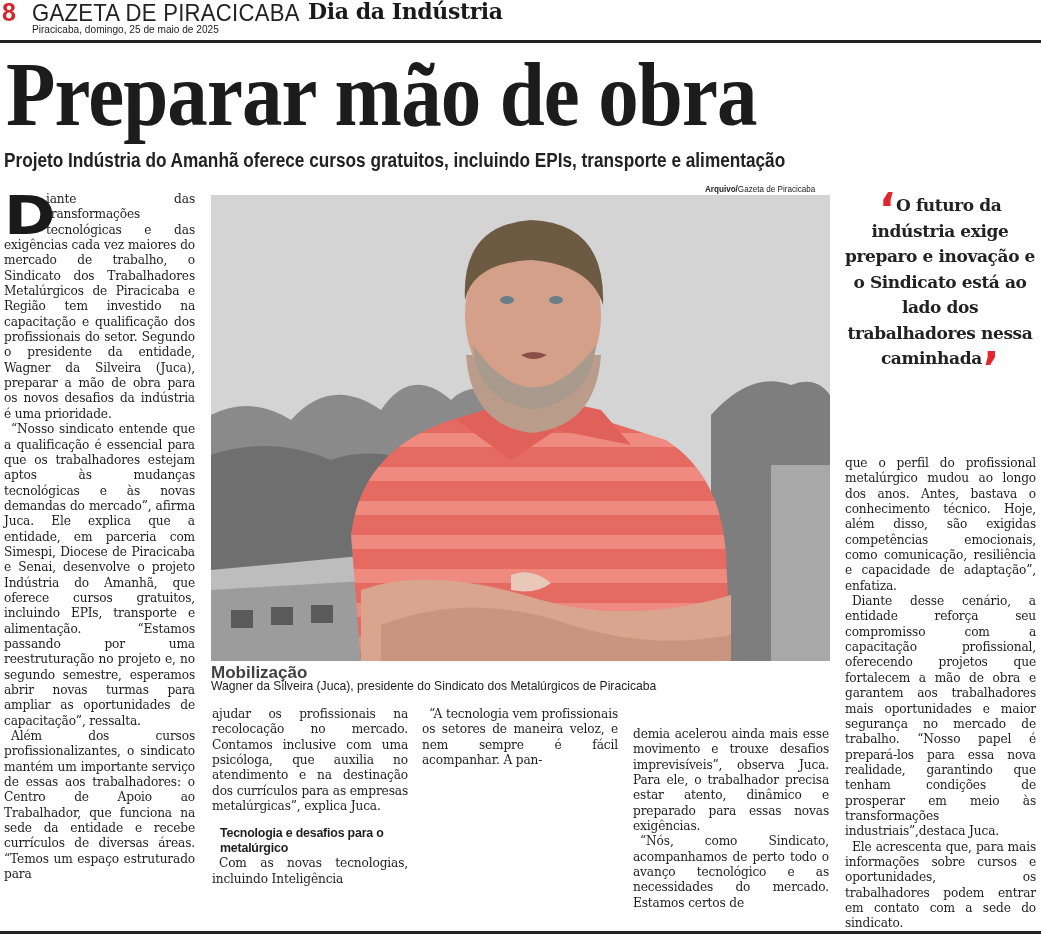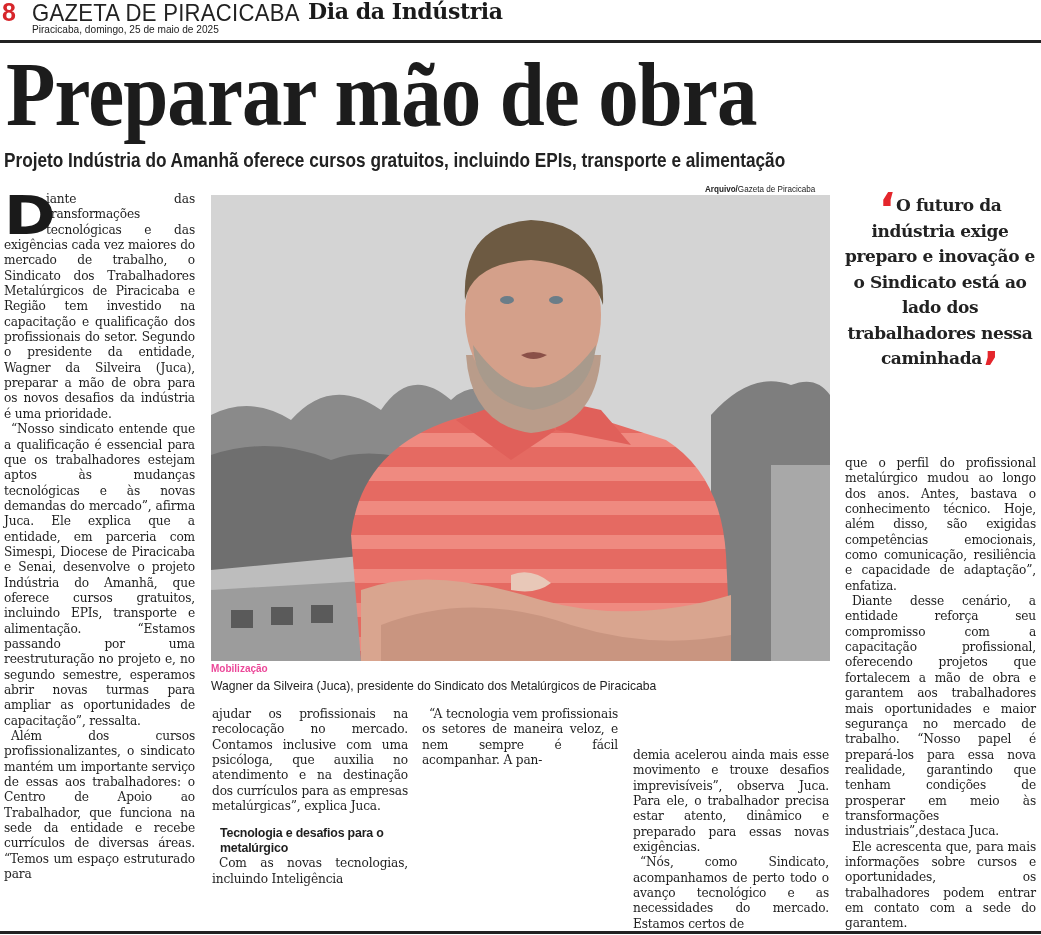--- a/index.html
+++ b/index.html
@@ -46,21 +46,21 @@
   
   .col {
     font-family: "DejaVu Serif", serif; font-size: 12.2px; line-height: 15.35px;
     text-align: justify; hyphens: manual; color: #1e1e1e; letter-spacing: -0.15px;
   }
   .col p { text-indent: 7px; }
   .col p.first { text-indent: 0; }
   .col1 { left: 4px; top: 192px; width: 191px; height: 720px; }
   .col2 { left: 212px; top: 707px; width: 196px; }
   .col3 { left: 422px; top: 707px; width: 196px; }
-  .col4 { left: 633px; top: 748px; width: 196px; }
+  .col4 { left: 633px; top: 727px; width: 196px; }
   .col5 { left: 845px; top: 432px; width: 191px; margin-top: 24px; }
 
   .dropcap {
     float: left; font-family: "DejaVu Sans", sans-serif; font-weight: 900;
     font-size: 54px; line-height: 44px; margin: 2px 6px 0 0; color: #1a1a1a;
     transform: scaleX(1.15); transform-origin: left top; width: 36px;
   }
   .subheading {
     font-family: Liberation Sans, sans-serif; font-weight: bold; font-size: 12.4px;
     line-height: 15px; margin: 12px 0 0 8px; text-align: left; letter-spacing: -0.2px;
@@ -71,21 +71,21 @@
     left: 705px; top: 184px; font-family: "Liberation Sans", sans-serif; font-size: 9px;
     color: #222; white-space: nowrap; transform: scaleX(0.9); transform-origin: left top;
   }
   .credit b { font-weight: bold; }
   .photo {
     left: 211px; top: 195px; width: 619px; height: 466px; overflow: hidden;
     background: linear-gradient(#cfcfcf, #d8d8d8 55%, #9a9a9a 62%, #7c7c7c 80%, #8e8e8e);
   }
   .caption-kicker {
     left: 211px; top: 663px; font-family: "Liberation Sans", sans-serif; font-weight: bold;
-    font-size: 10px; color: #ec4899;
+    font-size: 17px; color: #404040;
   }
   .caption-text {
     left: 211px; top: 678px; font-family: "Liberation Sans", sans-serif; font-size: 13.5px;
     color: #222; white-space: nowrap; transform: scaleX(0.9); transform-origin: left top;
   }
 
   
   .pullquote {
     left: 845px; top: 193px; width: 190px; font-family: "DejaVu Serif", serif;
     font-weight: bold; font-size: 17px; line-height: 25.5px; color: #222;
@@ -175,16 +175,16 @@
   <p>“Nós, como Sindicato, acompanhamos de perto todo o avanço tecnológico e as necessidades do mercado. Estamos certos de</p>
 </div>
 
 <div class="abs pullquote">
   <span class="qmark open">‘</span><span>O futuro da indústria exige preparo e inovação e o Sindicato está ao lado dos trabalhadores nessa caminhada</span><span class="qmark close">’</span>
 </div>
 
 <div class="abs col col5">
   <p class="first">que o perfil do profissional metalúrgico mudou ao longo dos anos. Antes, bastava o conhecimento técnico. Hoje, além disso, são exigidas competências emocionais, como comunicação, resiliência e capacidade de adaptação”, enfatiza.</p>
   <p>Diante desse cenário, a entidade reforça seu compromisso com a capacitação profissional, oferecendo projetos que fortalecem a mão de obra e garantem aos trabalhadores mais oportunidades e maior segurança no mercado de trabalho. “Nosso papel é prepará-los para essa nova realidade, garantindo que tenham condições de prosperar em meio às transformações industriais”,destaca Juca.</p>
-  <p>Ele acrescenta que, para mais informações sobre cursos e oportunidades, os trabalhadores podem entrar em contato com a sede do garantem.</p>
+  <p>Ele acrescenta que, para mais informações sobre cursos e oportunidades, os trabalhadores podem entrar em contato com a sede do sindicato.</p>
 </div>
 
 <div class="abs rule-bottom"></div>
 
 </body></html>

